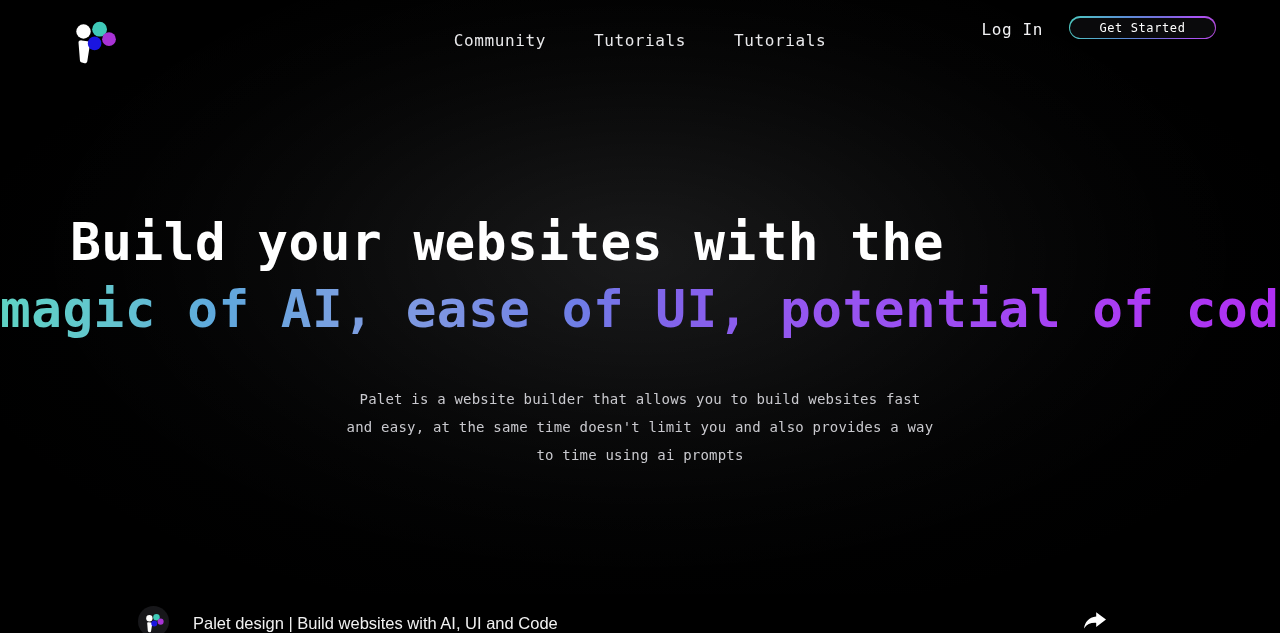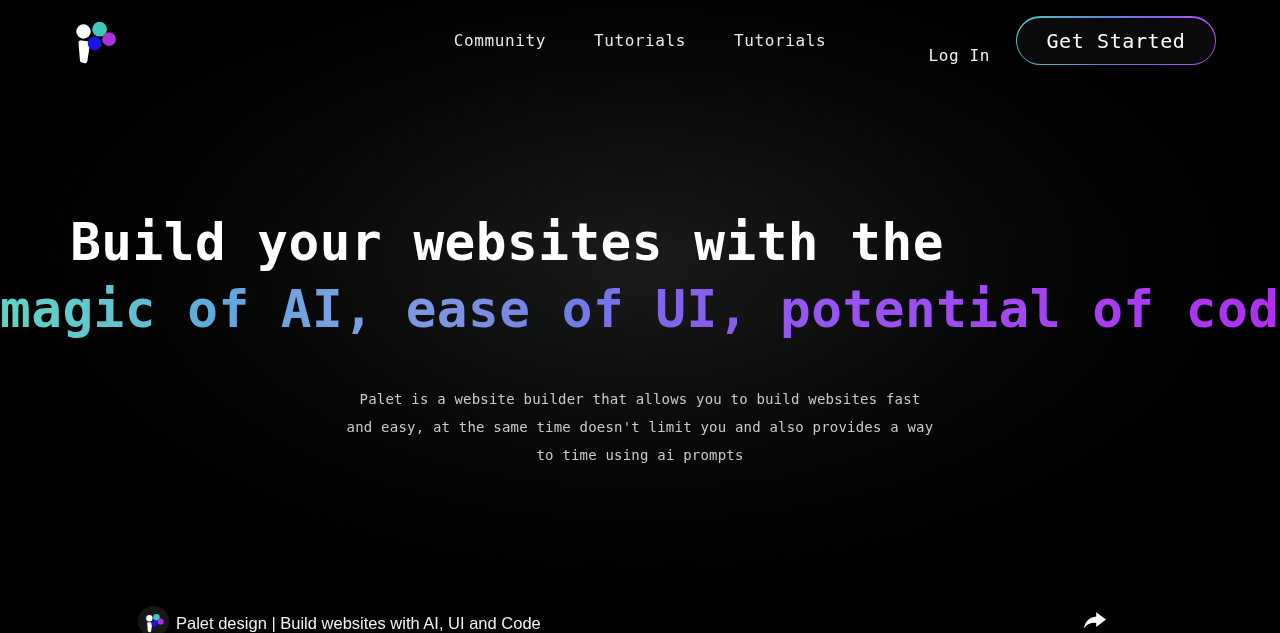--- a/index.html
+++ b/index.html
@@ -100,23 +100,23 @@
   .cta-wrap {
     position: relative;
     padding: 1.5px;
     border-radius: 40px;
     background: linear-gradient(100deg, #4ec9c0 0%, #5b8fd6 38%, #7a6be0 64%, #a855f7 84%, #b14ad8 100%);
     cursor: pointer;
   }
   .cta-inner {
     background: #0a0a0c;
     border-radius: 40px;
-    padding: 11px 29px;
-    font-family: "DejaVu Sans Mono", monospace;
-    font-size: 20px;
+    padding: 3px 29px;
+    font-family: "DejaVu Sans Mono", monospace;
+    font-size: 12px;
     letter-spacing: 0.6px;
     color: #ffffff;
     white-space: nowrap;
   }
 
   
   .hero {
     position: absolute;
     top: 0; left: 0;
     width: 1280px;
@@ -208,21 +208,21 @@
     margin-top: 16px;
     display: flex;
     align-items: center;
     justify-content: center;
     cursor: pointer;
   }
   .yt-title {
     font-family: "Liberation Sans", sans-serif;
     font-size: 16.5px;
     color: #f1f1f1;
-    margin-left: 7px;
+    margin-left: 24px;
     margin-top: 20px;
     white-space: nowrap;
     cursor: pointer;
   }
   .yt-spacer { flex: 1 1 auto; }
   .share-icon {
     margin-top: 18px;
     margin-right: 38px;
     cursor: pointer;
     flex: 0 0 auto;

